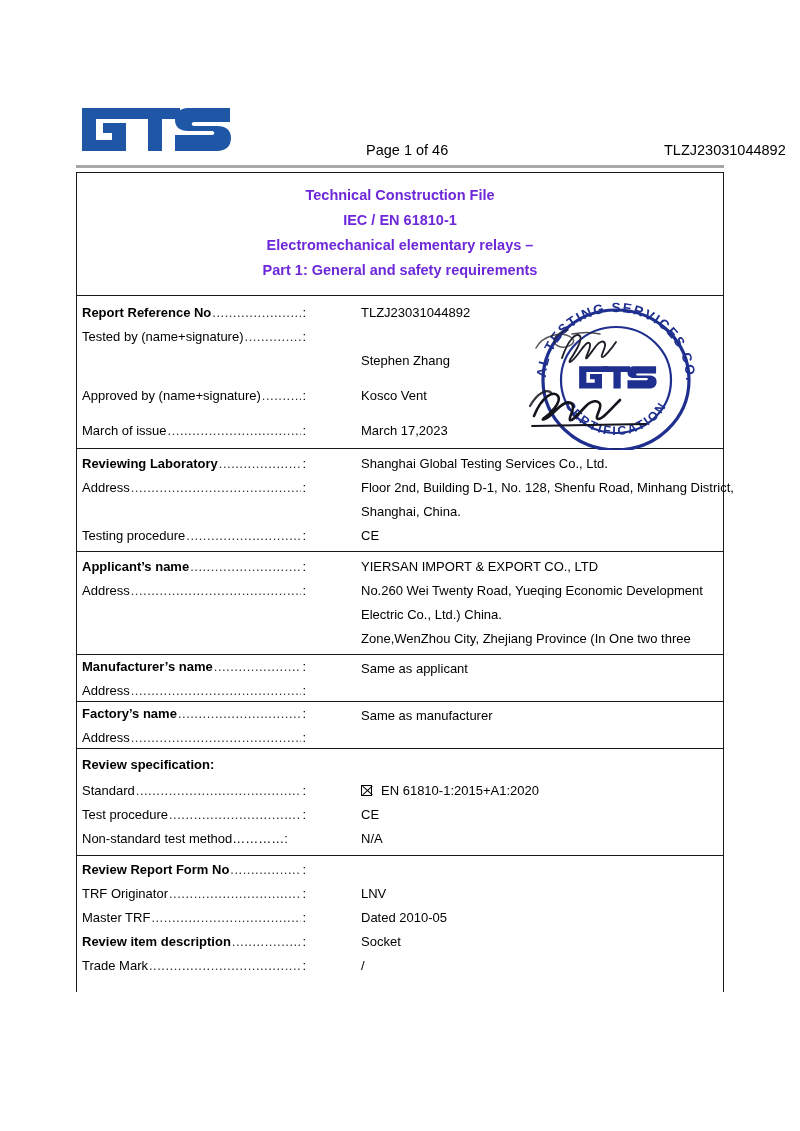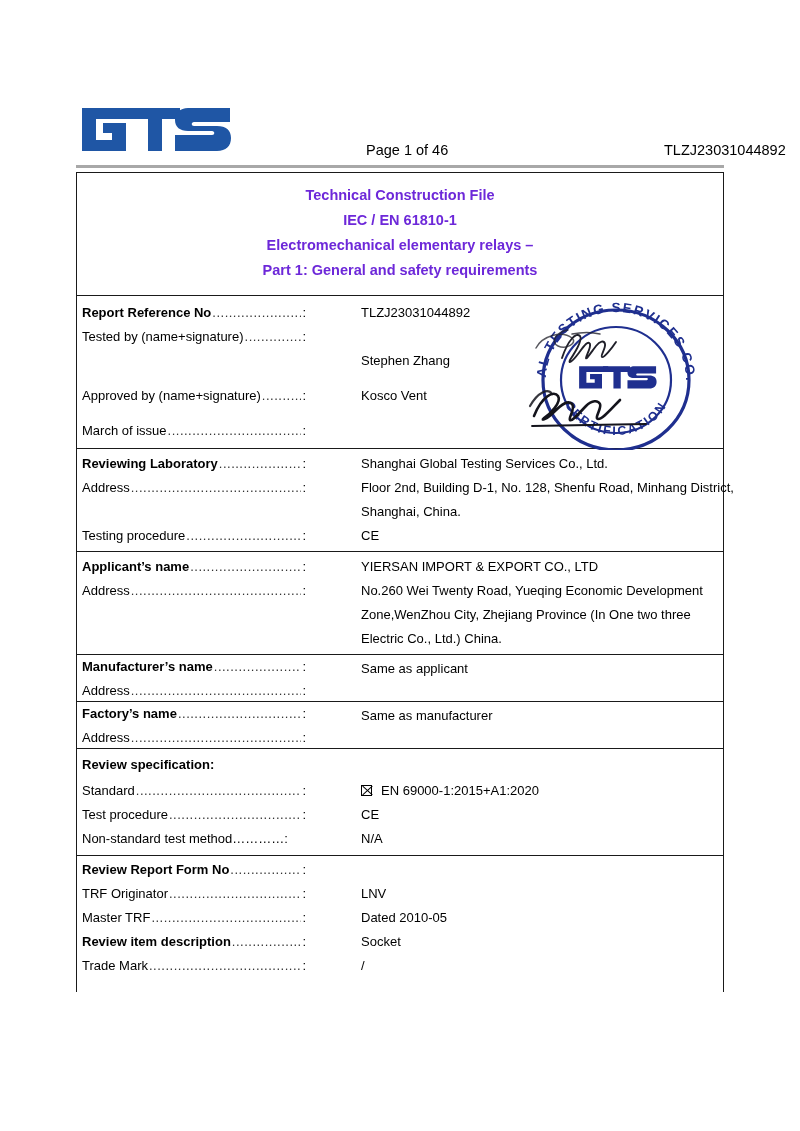--- a/index.html
+++ b/index.html
@@ -259,20 +259,23 @@
           <div class="value-line">Kosco Vent</div>
         </div>
       </div>
 
       <div class="row" style="margin-top:11px;">
         <div class="label-cell">
           <span class="lbl">March of issue</span>
           <span class="leader">......................................................................................................</span>
           <span class="colon">:</span>
         </div>
+        <div class="value-cell">
+          <div class="value-line">March 17,2023</div>
+        </div>
       </div>
 
     </div>
 
     <div class="section" style="padding-top:3px;padding-bottom:3px;">
 
       <div class="row">
         <div class="label-cell bold">
           <span class="lbl">Reviewing Laboratory</span>
           <span class="leader">......................................................................................................</span>
@@ -322,22 +325,22 @@
       </div>
 
       <div class="row">
         <div class="label-cell">
           <span class="lbl">Address</span>
           <span class="leader">......................................................................................................</span>
           <span class="colon">:</span>
         </div>
         <div class="value-cell">
           <div class="value-line">No.260 Wei Twenty Road, Yueqing Economic Development</div>
+          <div class="value-line">Electric Co., Ltd.) China.</div>
           <div class="value-line">Zone,WenZhou City, Zhejiang Province (In One two three</div>
-          <div class="value-line">Electric Co., Ltd.) China.</div>
         </div>
       </div>
 
     </div>
 
     <div class="section" style="padding-top:2px;padding-bottom:1px;">
 
       <div class="row tight">
         <div class="label-cell bold">
           <span class="lbl">Manufacturer’s name</span>
@@ -392,21 +395,21 @@
 
       <div class="section-head">Review specification:</div>
 
       <div class="row">
         <div class="label-cell">
           <span class="lbl">Standard</span>
           <span class="leader">......................................................................................................</span>
           <span class="colon">:</span>
         </div>
         <div class="value-cell">
-          <div class="value-line"><span class="checkbox-glyph"></span><span>EN 69000-1:2015+A1:2020</span></div>
+          <div class="value-line"><span class="checkbox-glyph"></span><span>EN 61810-1:2015+A1:2020</span></div>
         </div>
       </div>
 
       <div class="row">
         <div class="label-cell">
           <span class="lbl">Test procedure</span>
           <span class="leader">......................................................................................................</span>
           <span class="colon">:</span>
         </div>
         <div class="value-cell">

